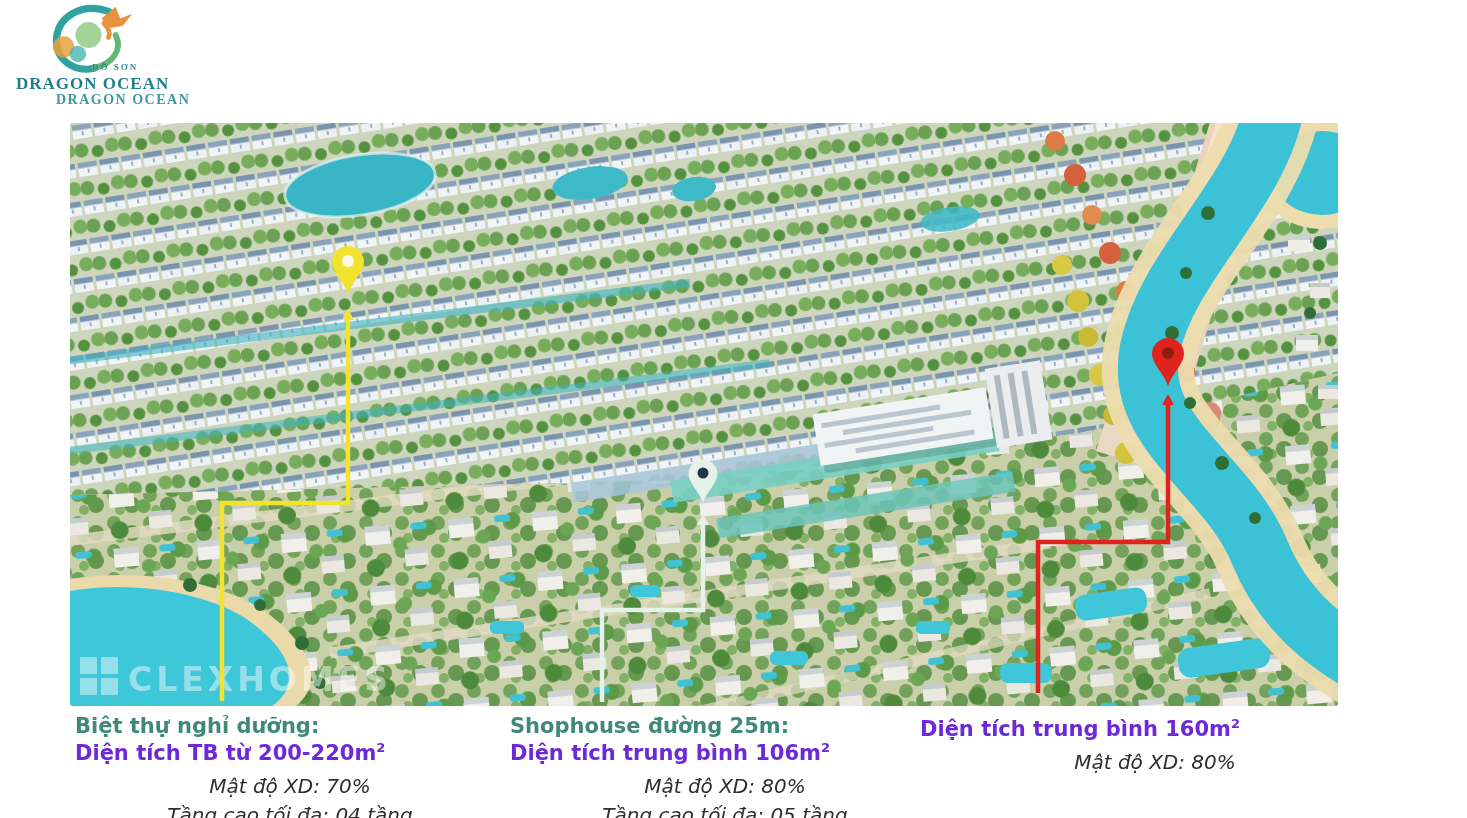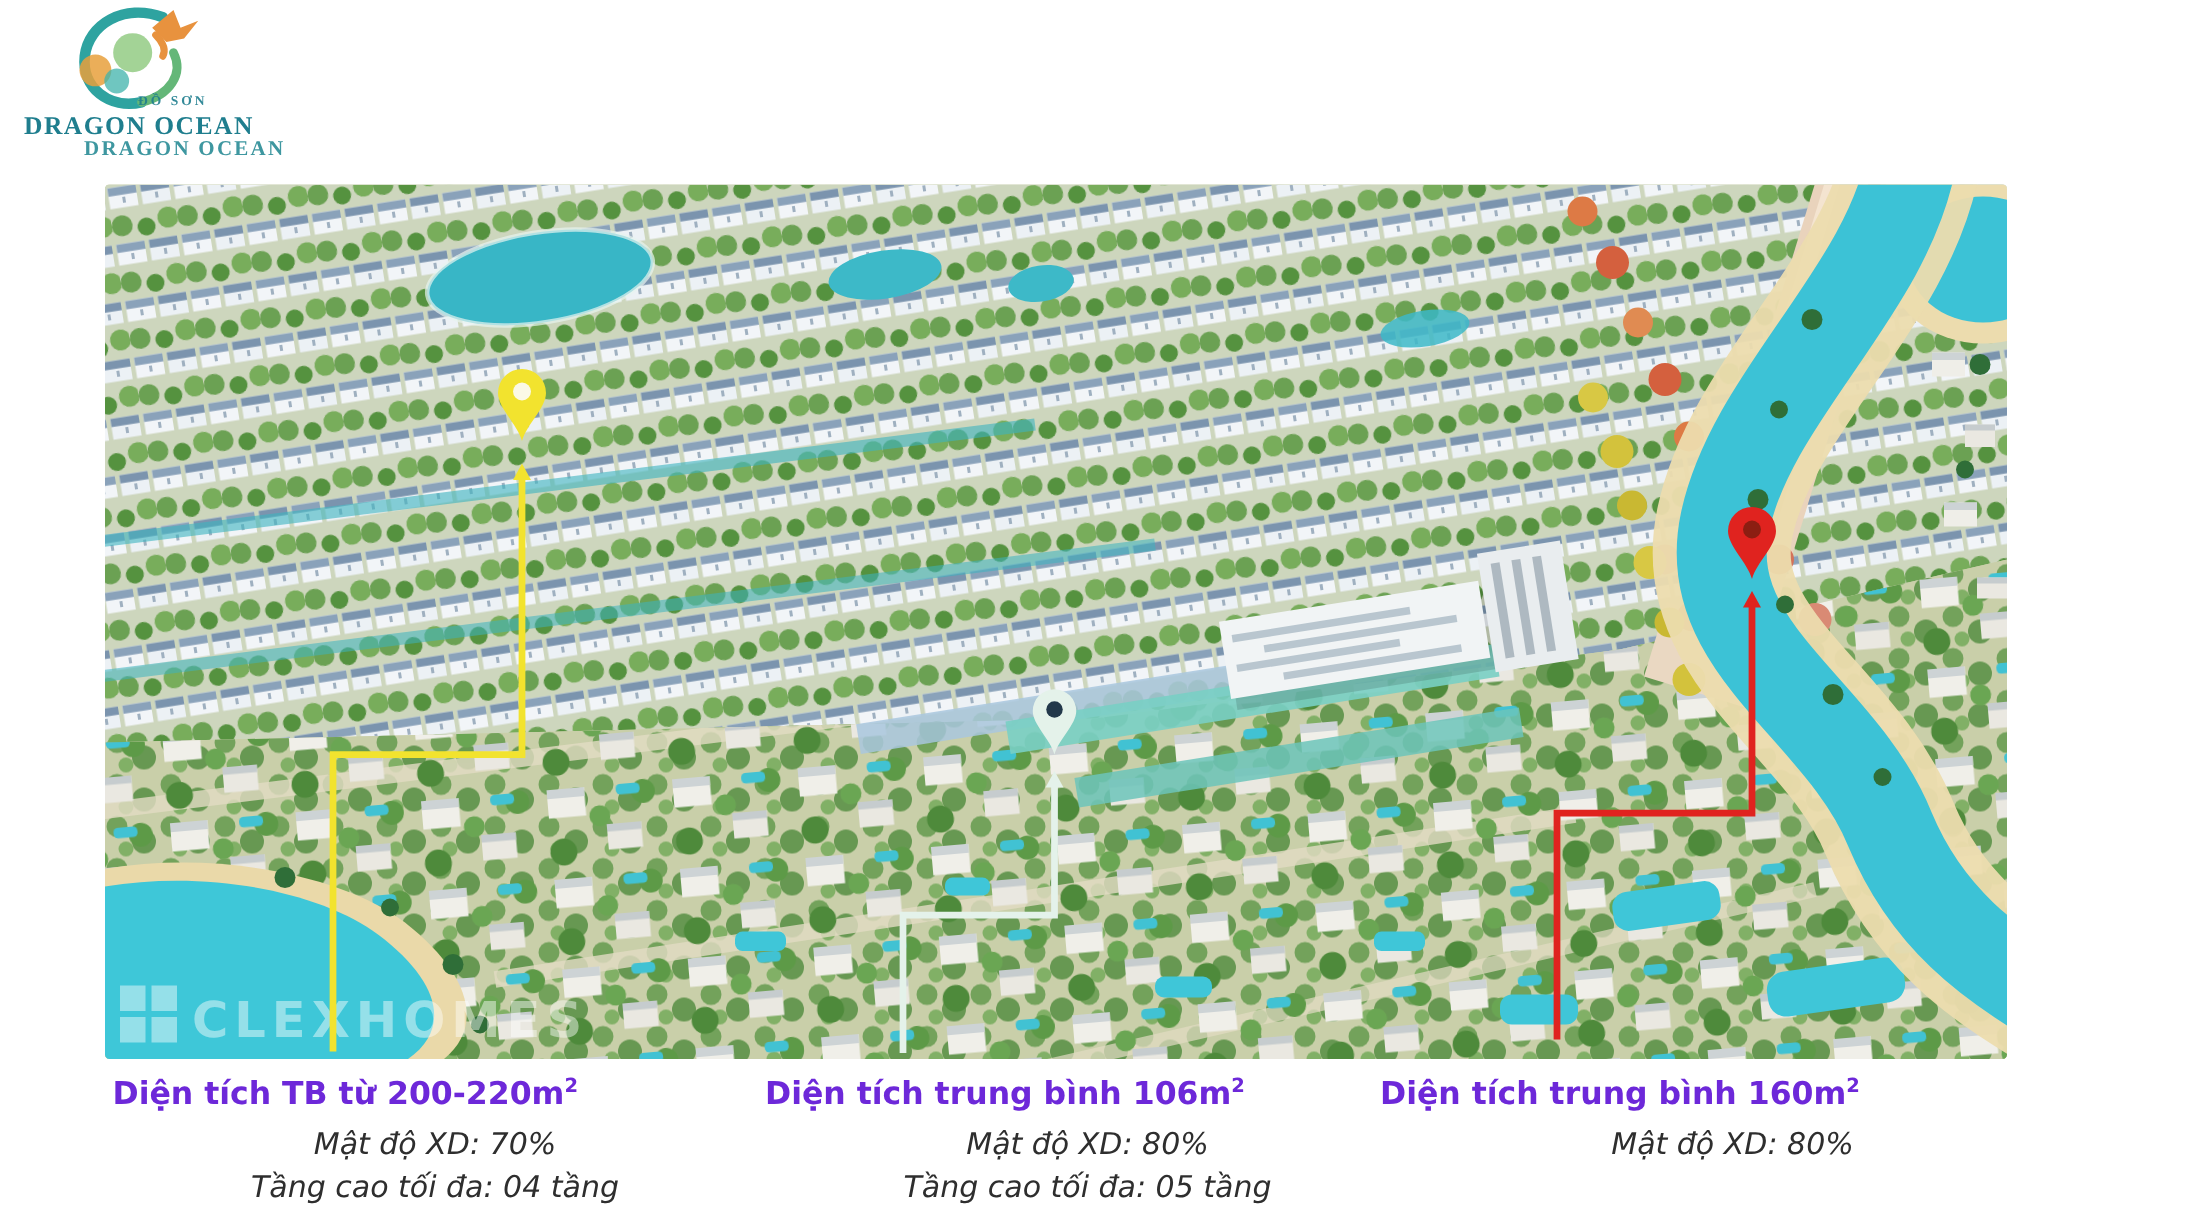--- a/index.html
+++ b/index.html
@@ -246,28 +246,30 @@
         </g>
         <g transform="translate(1098,232)">
           <path d="M0,31 C-3,20 -16,9 -16,-1 A16,16 0 1 1 16,-1 C16,9 3,20 0,31 Z" fill="#e0231f"></path>
           <circle cx="0" cy="-2" r="6" fill="#8c1e12"></circle>
         </g>
       </g>
     </svg>
   </div>
 
   <div class="legend-col" id="col1">
+    <div class="head">Biệt thự nghỉ dưỡng:</div>
     <div class="area">
       <span>Diện tích TB từ 200-220m</span><sup>2</sup>
     </div>
     <div class="meta">Mật độ XD: 70%</div>
     <div class="meta">Tầng cao tối đa: 04 tầng</div>
   </div>
 
   <div class="legend-col" id="col2">
+    <div class="head">Shophouse đường 25m:</div>
     <div class="area">
       <span>Diện tích trung bình 106m</span><sup>2</sup>
     </div>
     <div class="meta">Mật độ XD: 80%</div>
     <div class="meta">Tầng cao tối đa: 05 tầng</div>
   </div>
 
   <div class="legend-col" id="col3">
     <div class="area">
       <span>Diện tích trung bình 160m</span><sup>2</sup>

